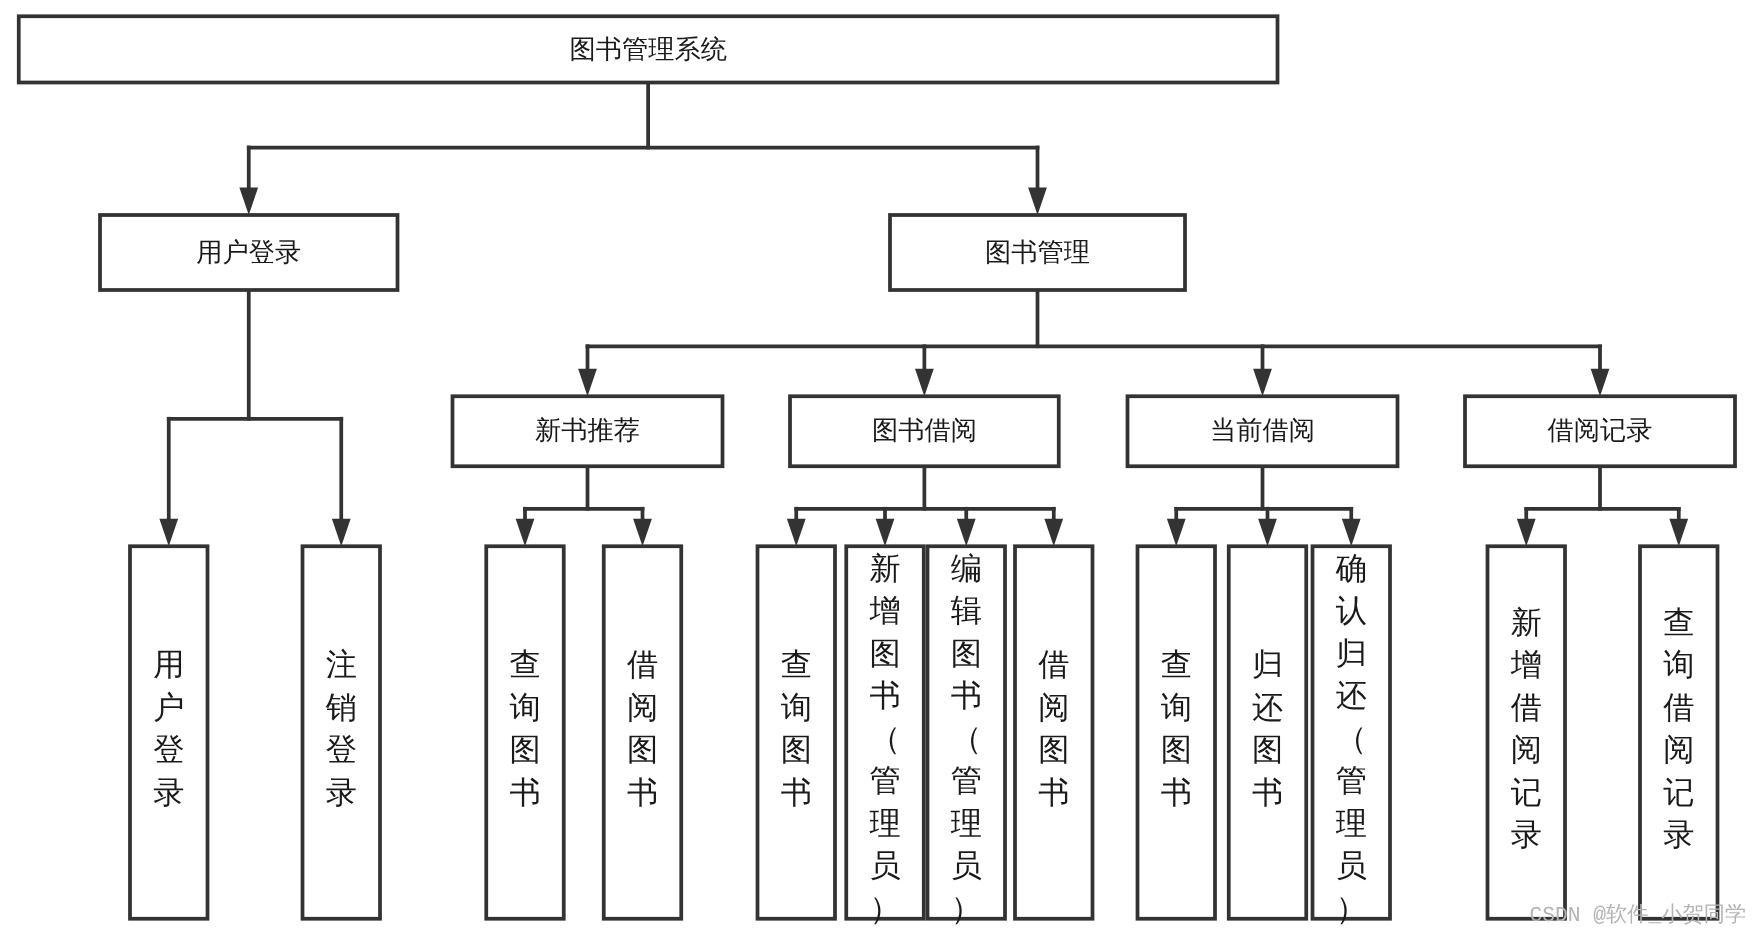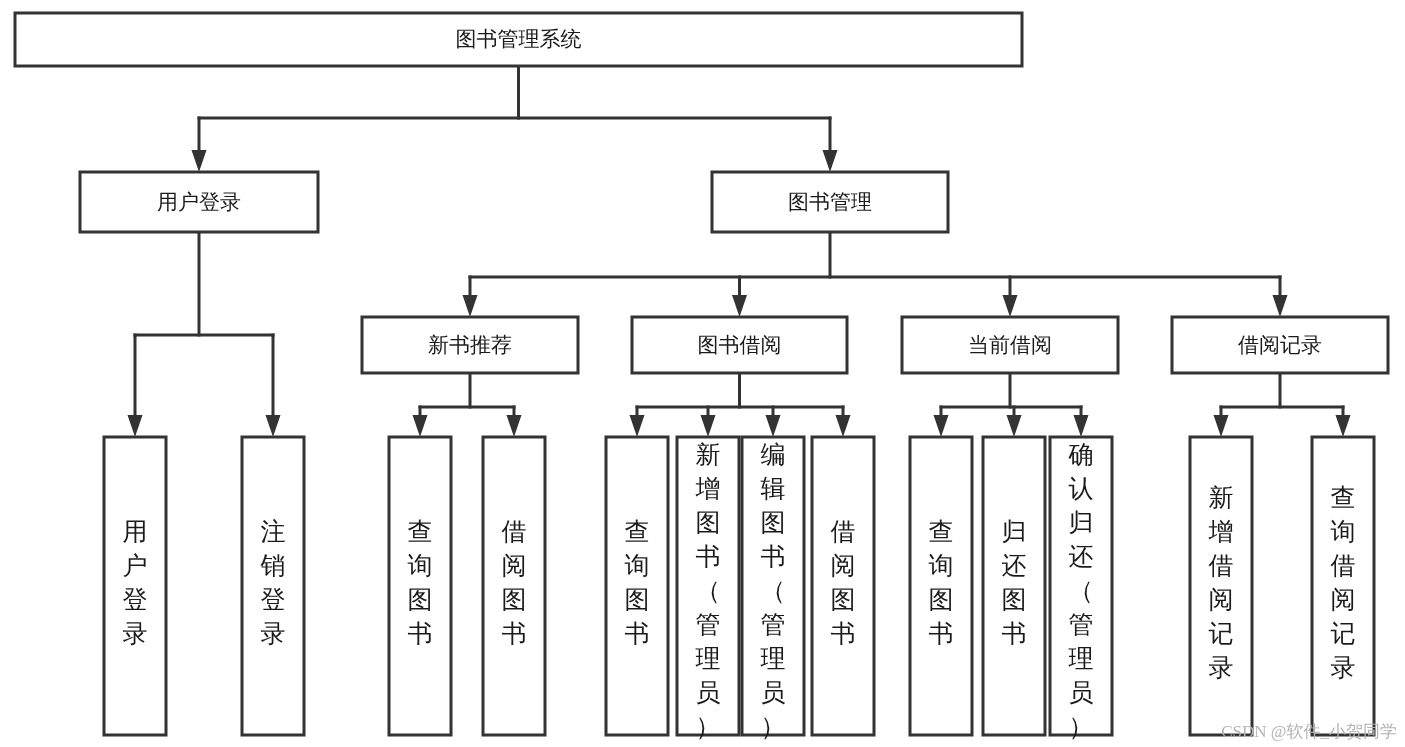--- a/index.html
+++ b/index.html
@@ -44,21 +44,21 @@
     font-family: "Liberation Sans", "DejaVu Sans", sans-serif;
     font-size: 21px;
     fill: #1a1a1a;
     text-anchor: middle;
     dominant-baseline: middle;
   }
   .watermark-text {
     position: absolute;
     right: 8px;
     bottom: 4px;
-    font-family: Liberation Serif, serif;
+    font-family: Liberation Mono, monospace;
     font-size: 17px;
     color: #b4b4b4;
     white-space: nowrap;
     pointer-events: none;
   }
 </style>
 </head>
 <body>
 
 <div id="diagram-root">

